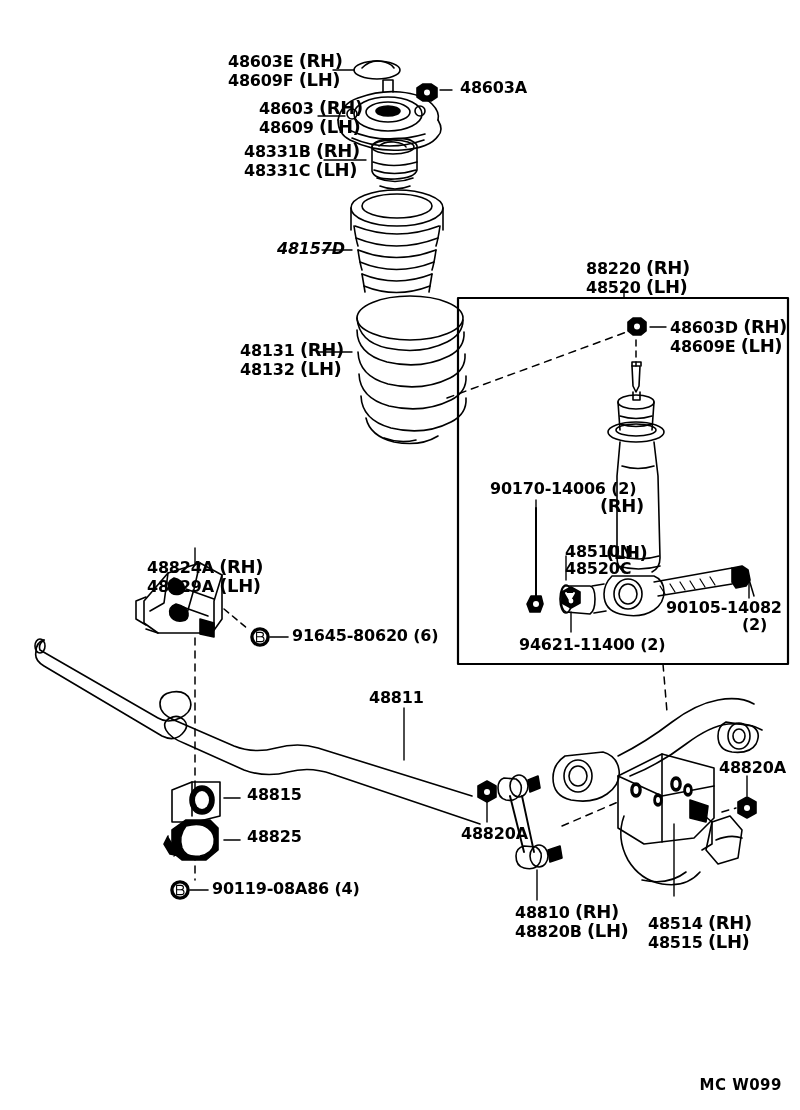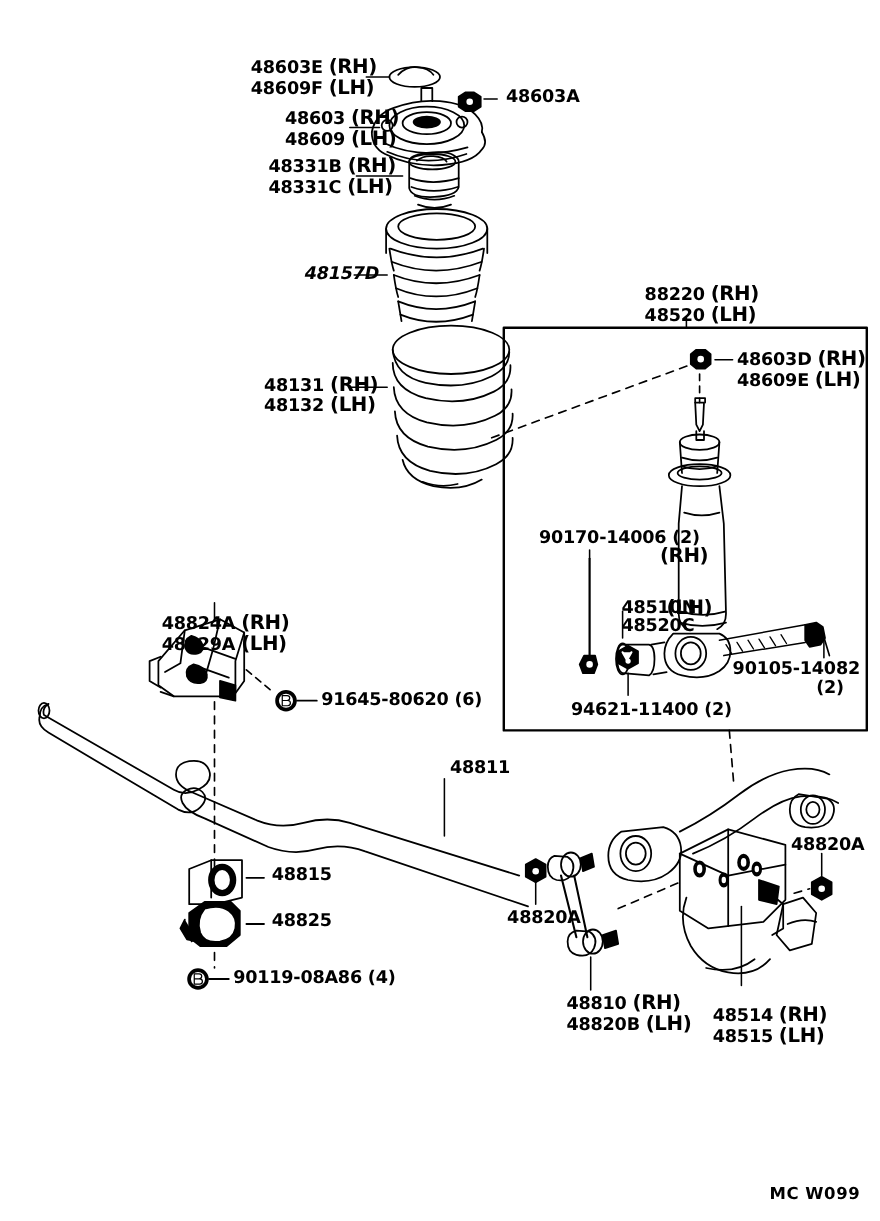--- a/index.html
+++ b/index.html
@@ -385,21 +385,21 @@
       <span class="side">(RH)</span></span>
     <span class="row"><span class="num">48829A</span>
       <span class="side">(LH)</span></span>
   </div>
 
   <div class="lbl" style="left:292px;top:628px;">
     <span class="num">91645-80620</span>
     <span class="qty">(6)</span>
   </div>
 
-  <div class="lbl" style="left:369px;top:690px;margin-left:40px;">
+  <div class="lbl" style="left:369px;top:690px;">
     <span class="num">48811</span>
   </div>
 
   <div class="lbl" style="left:247px;top:787px;">
     <span class="num">48815</span>
   </div>
 
   <div class="lbl" style="left:247px;top:829px;">
     <span class="num">48825</span>
   </div>

